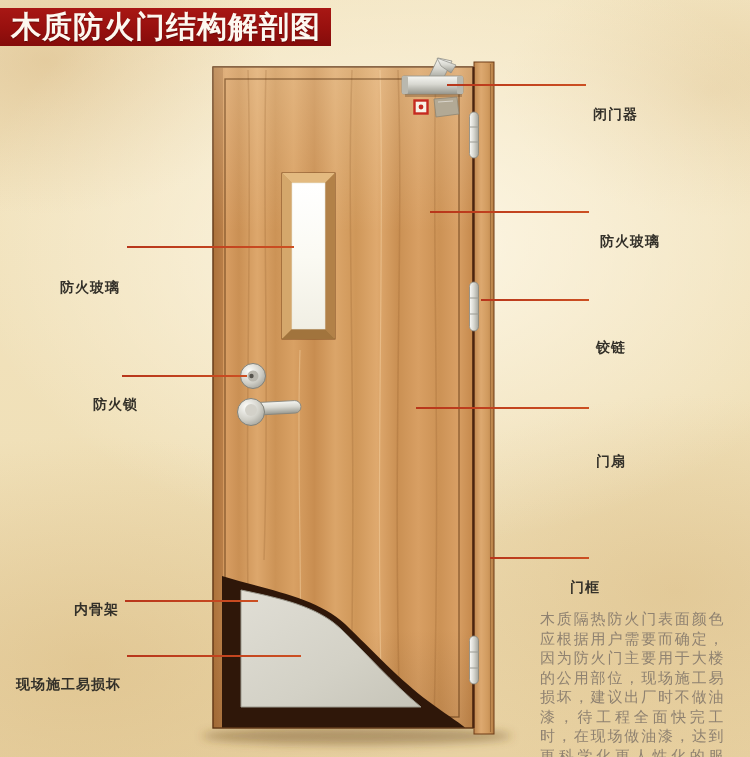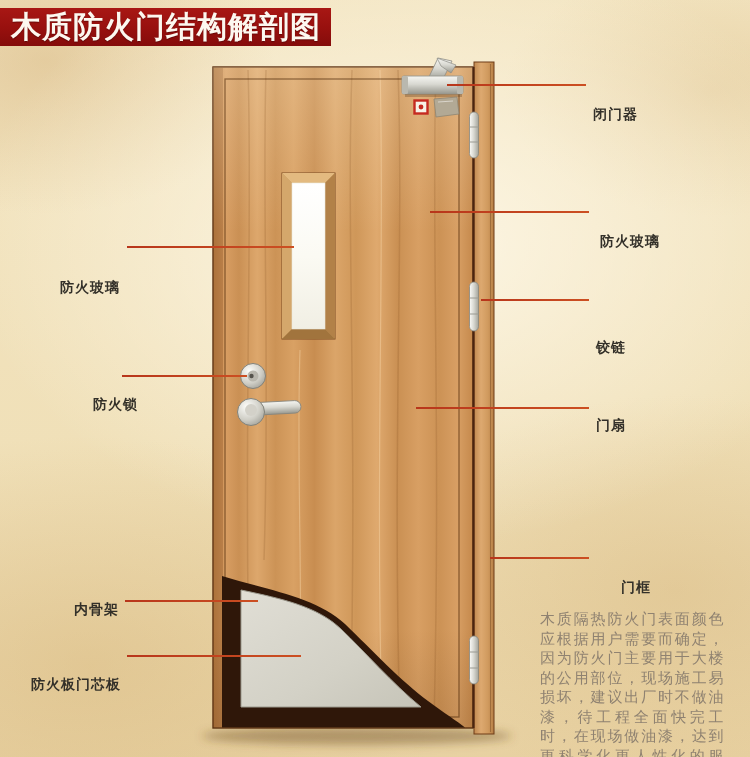--- a/index.html
+++ b/index.html
@@ -205,23 +205,23 @@
   <div class="line" style="left:416px;top:407px;width:173px"></div>
   <div class="line" style="left:490px;top:557px;width:99px"></div>
   <div class="line" style="left:127px;top:246px;width:167px"></div>
   <div class="line" style="left:122px;top:375px;width:125px"></div>
   <div class="line" style="left:125px;top:600px;width:133px"></div>
   <div class="line" style="left:127px;top:655px;width:174px"></div>
 
   <div class="lbl" style="left:593px;top:85px">闭门器</div>
   <div class="lbl" style="left:600px;top:212px">防火玻璃</div>
   <div class="lbl" style="left:596px;top:318px">铰链</div>
-  <div class="lbl" style="left:596px;top:396px">门扇</div>
-  <div class="lbl" style="left:621px;top:558px">门框</div>
+  <div class="lbl" style="left:596px;top:432px">门扇</div>
+  <div class="lbl" style="left:570px;top:558px">门框</div>
 
   <div class="lbl" style="right:630px;top:258px">防火玻璃</div>
   <div class="lbl" style="right:612px;top:375px">防火锁</div>
   <div class="lbl" style="right:631px;top:580px">内骨架</div>
-  <div class="lbl" style="right:629px;top:655px">防火板门芯板</div>
+  <div class="lbl" style="right:629px;top:655px">现场施工易损坏</div>
 
   <div class="desc">木质隔热防火门表面颜色应根据用户需要而确定，因为防火门主要用于大楼的公用部位，现场施工易损坏，建议出厂时不做油漆，待工程全面快完工时，在现场做油漆，达到更科学化更人性化的服务。</div>
 
 </div>
 
 </body></html>

